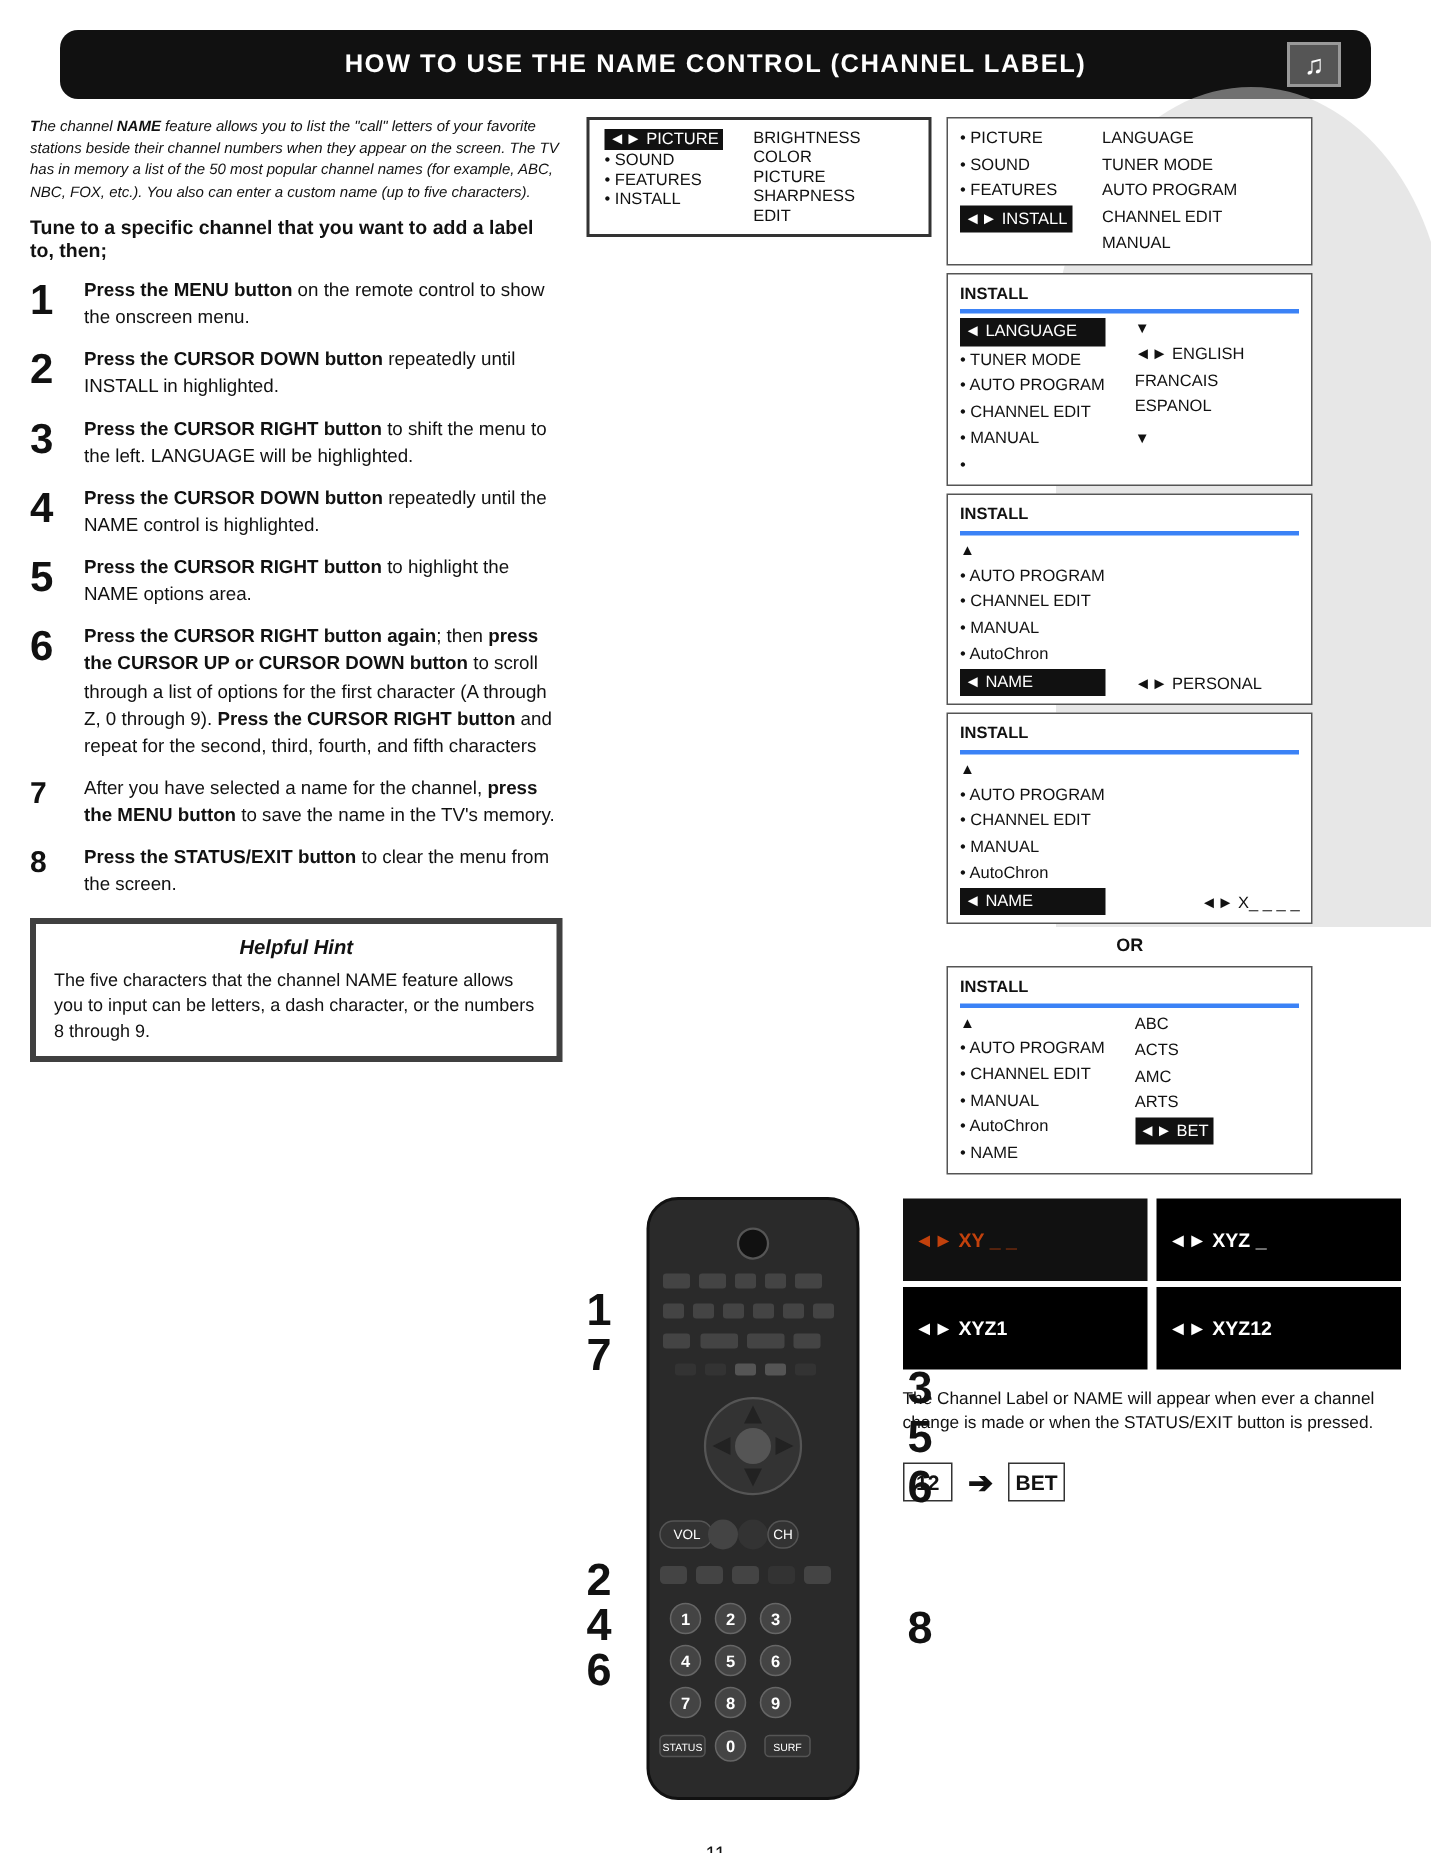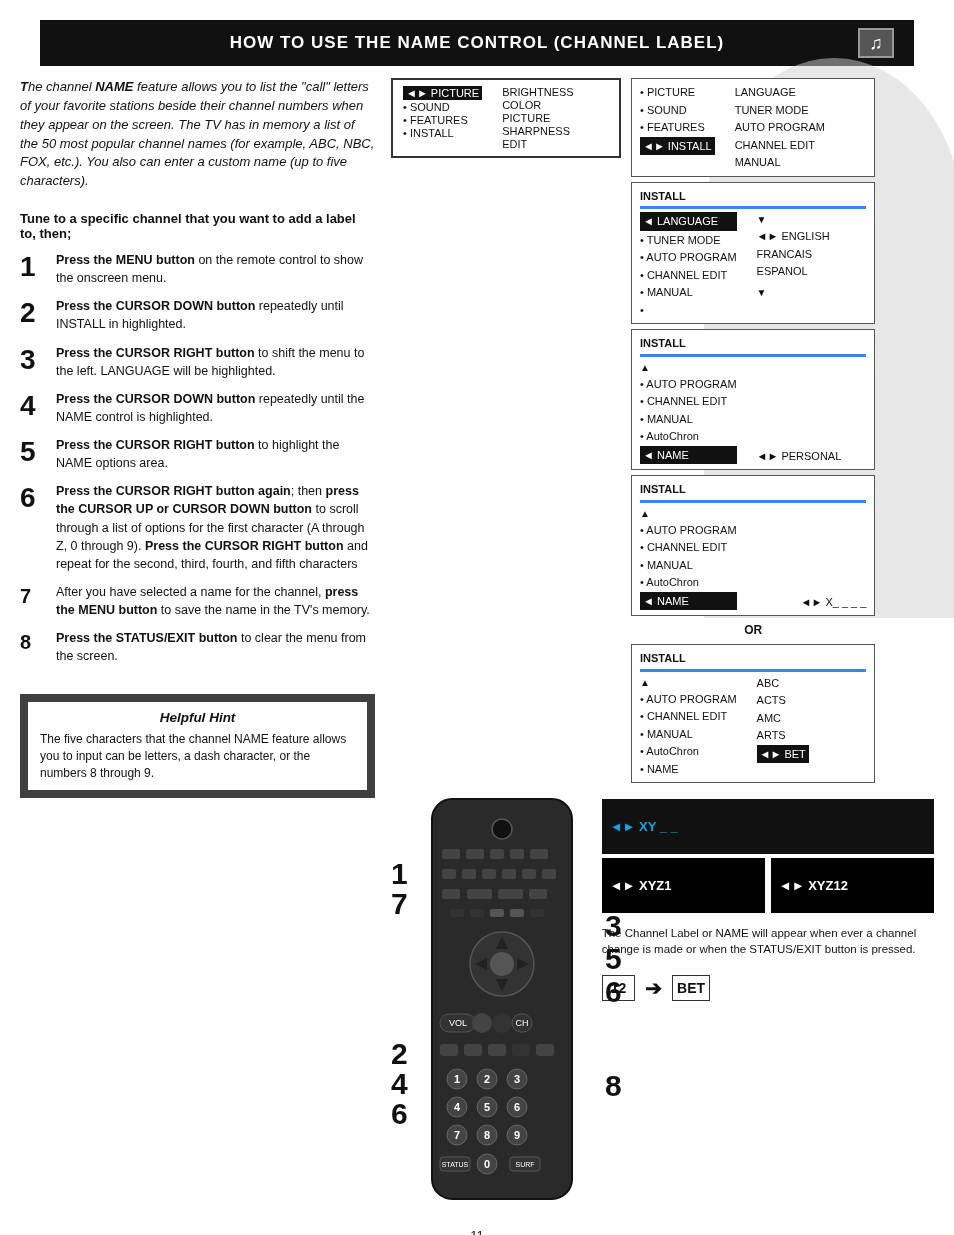--- a/index.html
+++ b/index.html
@@ -17,20 +17,21 @@
     
     .page-header {
       background: #111;
       color: #fff;
       text-align: center;
       padding: 8px 20px;
       margin: 10px 20px 0 20px;
       display: flex;
       align-items: center;
       justify-content: space-between;
+      border-radius: 12px;
     }
     .page-header h1 {
       font-size: 17px;
       font-weight: bold;
       letter-spacing: 1px;
       text-transform: uppercase;
       flex: 1;
       text-align: center;
     }
     .header-icon {
@@ -46,23 +47,23 @@
     }
 
     
     .left-col {
       width: 355px;
       flex-shrink: 0;
     }
 
     .intro-text {
       font-style: italic;
-      font-size: 13px;
+      font-size: 10px;
       line-height: 1.45;
-      margin-bottom: 20px;
+      margin-bottom: 8px;
     }
 
     .tune-heading {
       font-weight: bold;
       font-size: 13px;
       margin-bottom: 10px;
     }
 
     .steps {
       list-style: none;
@@ -83,23 +84,23 @@
     }
     .step-text {
       font-size: 12.5px;
       line-height: 1.45;
     }
     .step-text strong {
       font-weight: bold;
     }
 
     .helpful-hint {
-      border: 8px solid #404040;
+      border: 4px solid #404040;
       padding: 8px 12px;
-      margin-top: 29px;
+      margin-top: 14px;
     }
     .helpful-hint-title {
       font-style: italic;
       font-weight: bold;
       font-size: 13.5px;
       text-align: center;
       margin-bottom: 6px;
     }
     .helpful-hint-text {
       font-size: 12px;
@@ -116,21 +117,21 @@
     .menu-panel-title {
       font-weight: bold;
       font-size: 11px;
       margin-bottom: 3px;
       border-bottom: 3px solid #3b82f6;
       padding-bottom: 2px;
     }
     .screen-box {
       flex: 1;
       background: #111;
-      color: #0ea5e9;
+      color: #c2410c;
       font-size: 13px;
       font-weight: bold;
       padding: 12px 8px;
       min-height: 55px;
       display: flex;
       align-items: center;
       justify-content: flex-start;
     }
     .screen-box2 {
       background: #000;
@@ -555,20 +556,23 @@
 
           </div>
 
           <div style="display:flex; flex-direction:column; gap:6px; margin-top:10px;">
 
             <div style="display:flex; flex-direction:column; gap:4px;">
               <div style="display:flex; gap:6px;">
                 <div class="screen-box" style="min-width:110px;">
                   <span>◄► XY _ _</span>
                 </div>
+                <div class="screen-box screen-box2" style="min-width:110px;">
+                  <span>◄► XYZ _</span>
+                </div>
               </div>
               <div style="display:flex; gap:6px;">
                 <div class="screen-box screen-box2" style="min-width:110px;">
                   <span>◄► XYZ1</span>
                 </div>
                 <div class="screen-box screen-box2" style="min-width:110px;">
                   <span>◄► XYZ12</span>
                 </div>
               </div>
             </div>

